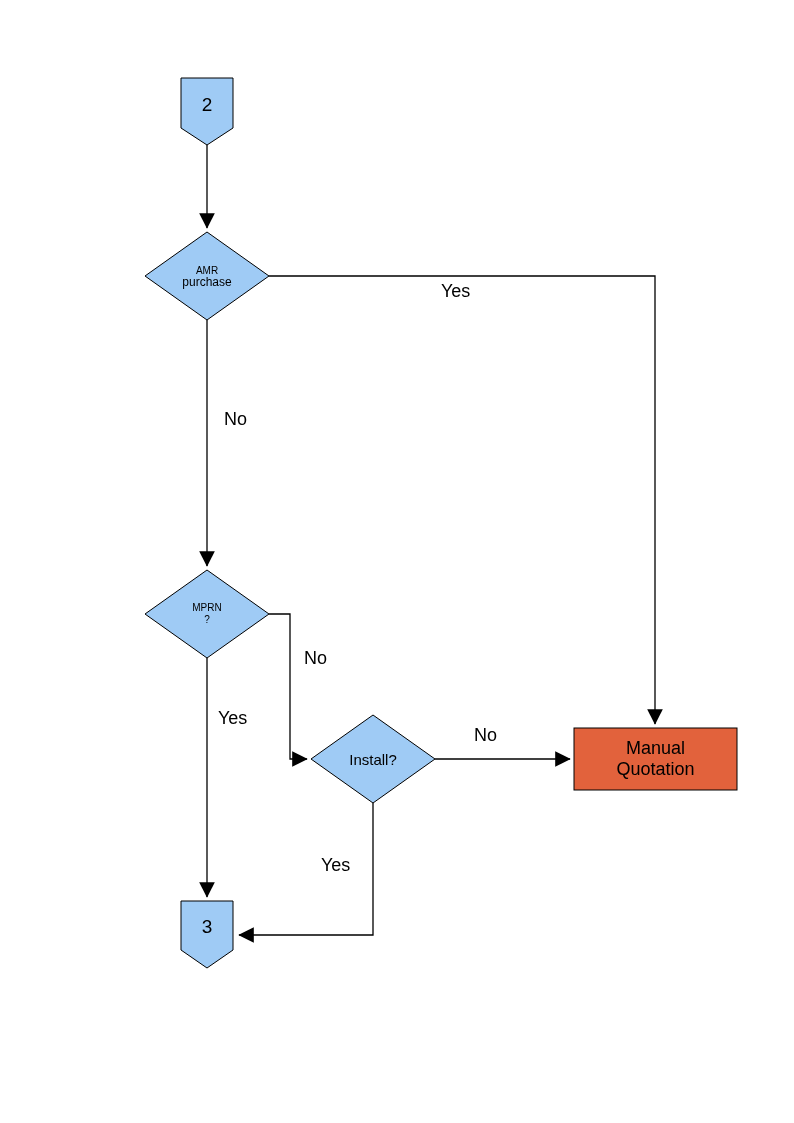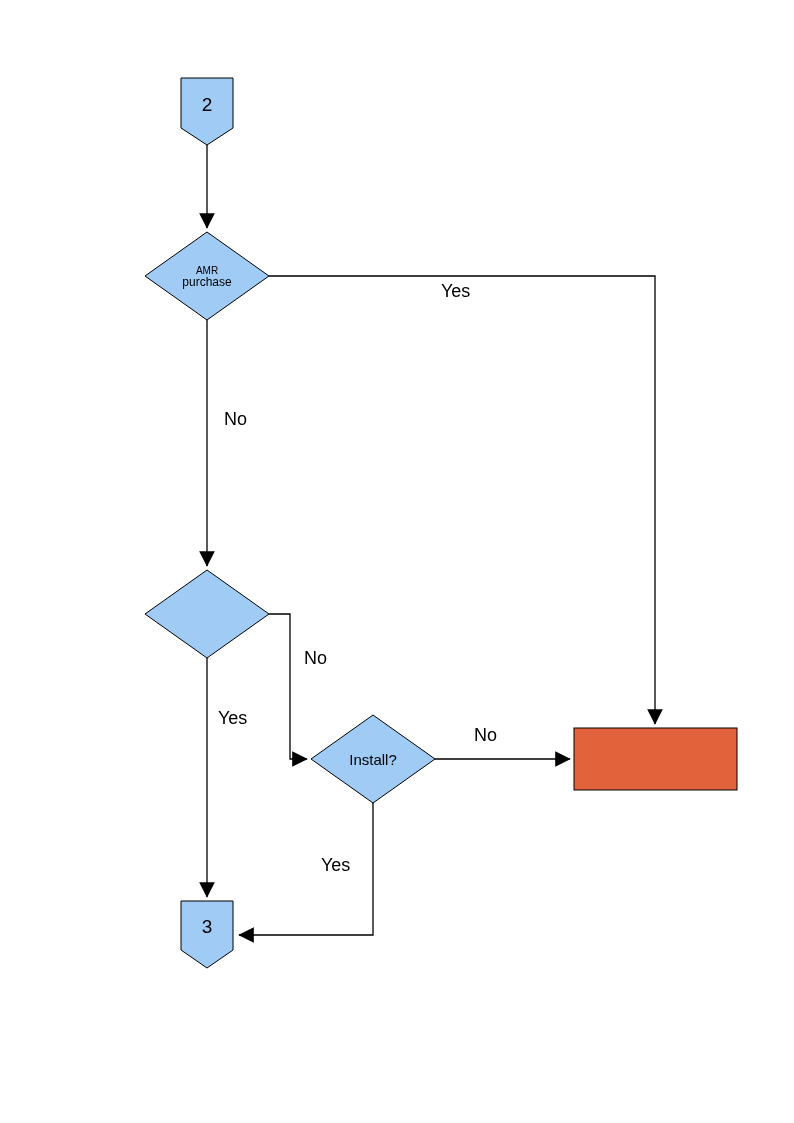--- a/index.html
+++ b/index.html
@@ -69,23 +69,30 @@
     <polygon points="181,901 233,901 233,950 207,968 181,950" stroke="#000" stroke-width="1" fill="#9FCBF5"></polygon>
   </svg>
 
   <div class="node-label connector-num" style="left:181px; top:78px; width:52px; height:54px;">2</div>
 
   <div class="node-label" style="left:145px; top:255px; width:124px; height:42px;">
     <span class="decision-line1">AMR</span>
     <span class="decision-line2">purchase</span>
   </div>
 
+  <div class="node-label" style="left:145px; top:593px; width:124px; height:42px;">
+    <span class="decision-line1">MPRN</span>
+    <span class="mprn-line2">?</span>
+  </div>
 
   <div class="node-label install-line" style="left:311px; top:744px; width:124px; height:30px;">Install?</div>
 
+  <div class="node-label" style="left:574px; top:728px; width:163px; height:62px;">
+    <span class="process-text">Manual Quotation</span>
+  </div>
 
   <div class="node-label connector-num" style="left:181px; top:901px; width:52px; height:52px;">3</div>
 
   <div class="lbl edge-label" style="left:441px; top:282px;">Yes</div>
   <div class="lbl edge-label" style="left:224px; top:410px;">No</div>
   <div class="lbl edge-label" style="left:304px; top:649px;">No</div>
   <div class="lbl edge-label" style="left:218px; top:709px;">Yes</div>
   <div class="lbl edge-label" style="left:474px; top:726px;">No</div>
   <div class="lbl edge-label" style="left:321px; top:856px;">Yes</div>
 

